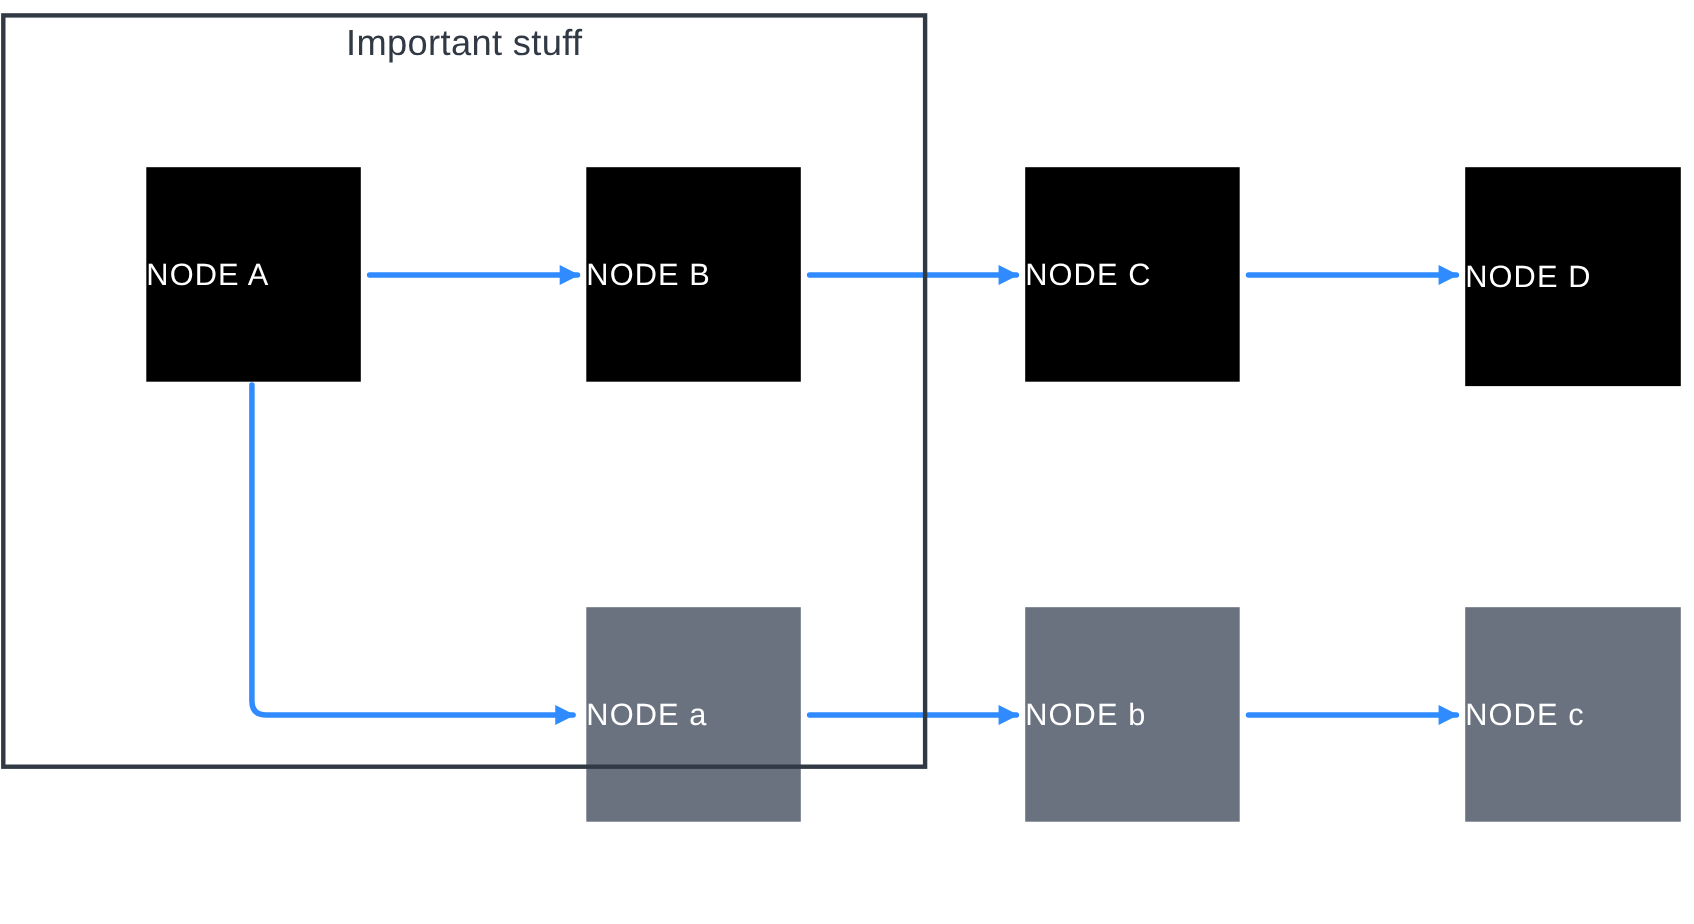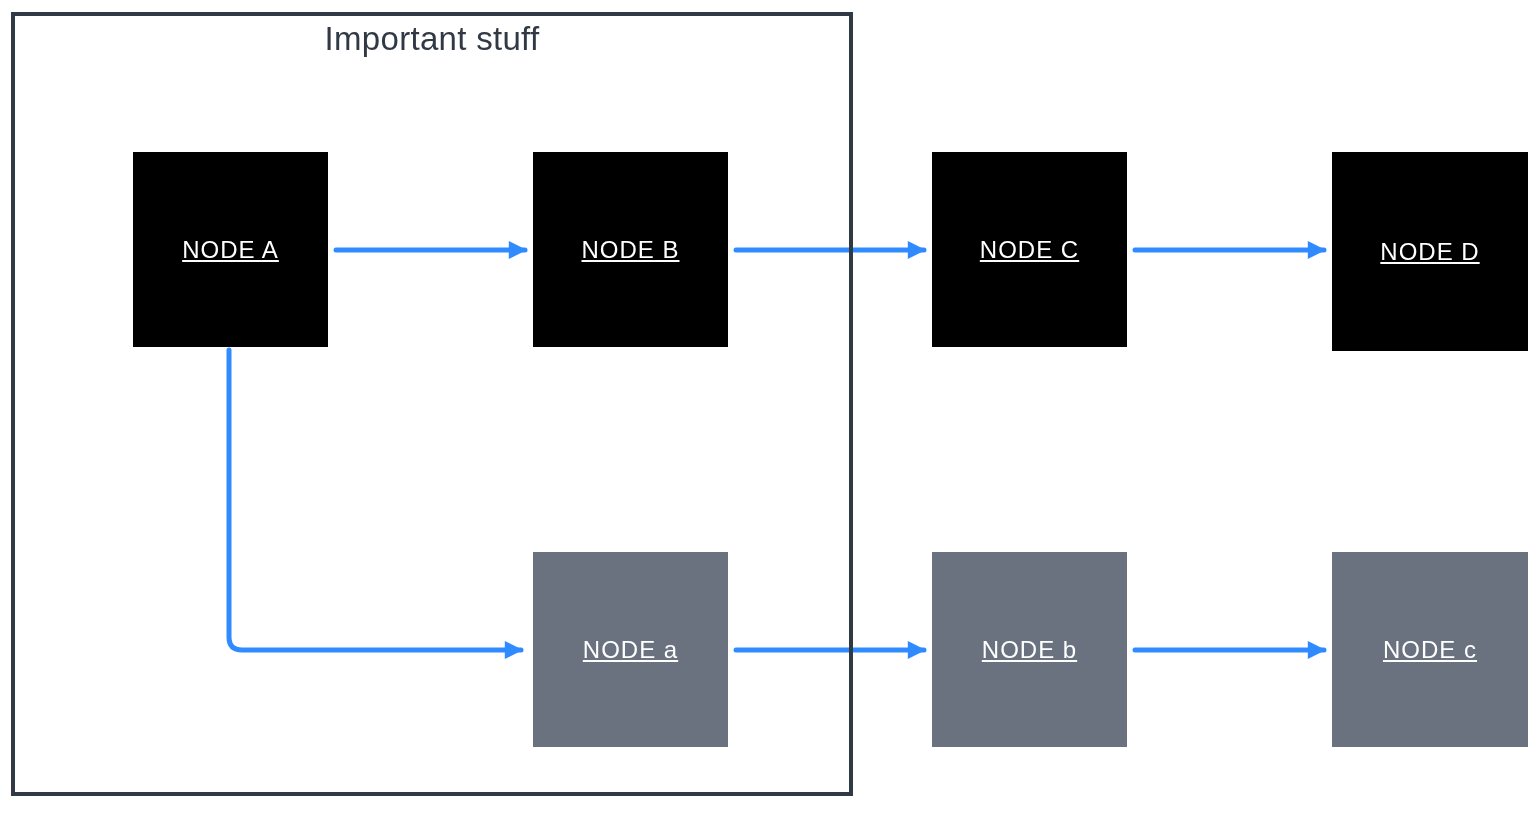--- a/index.html
+++ b/index.html
@@ -32,27 +32,26 @@
     stroke: var(--arrow);
     stroke-width: 5;
     stroke-linecap: round;
   }
   #arrowhead path { fill: var(--arrow); }
   #nodes-layer { position: absolute; left: 0; top: 0; z-index: 2; }
   .node {
     position: absolute;
     display: flex;
     align-items: center;
-    justify-content: center;
+    justify-content: flex-start;
     color: var(--node-text);
-    font-size: 24px;
+    font-size: 28px;
     font-weight: 500;
     letter-spacing: 1px;
     white-space: nowrap;
-    text-decoration: underline;
   }
   .node.black { background: var(--node-black); }
   .node.gray  { background: var(--node-gray); }
   .group-frame {
     position: absolute;
     border: 4px solid var(--frame);
     z-index: 3;
     pointer-events: none;
     background: transparent;
   }
@@ -102,17 +101,17 @@
         <span>NODE a</span>
       </div>
       <div class="node gray" style="left: 932px; top: 552px; width: 195px; height: 195px;">
         <span>NODE b</span>
       </div>
       <div class="node gray" style="left: 1332px; top: 552px; width: 196px; height: 195px;">
         <span>NODE c</span>
       </div>
     </div>
 
-  <div class="group-frame" id="group-frame" style="left: 11px; top: 12px; width: 842px; height: 784px;">
+  <div class="group-frame" id="group-frame" style="left: 1px; top: 12px; width: 842px; height: 687px;">
     <div class="group-title">Important stuff</div>
   </div>
 
 </div>
 
 </body></html>

